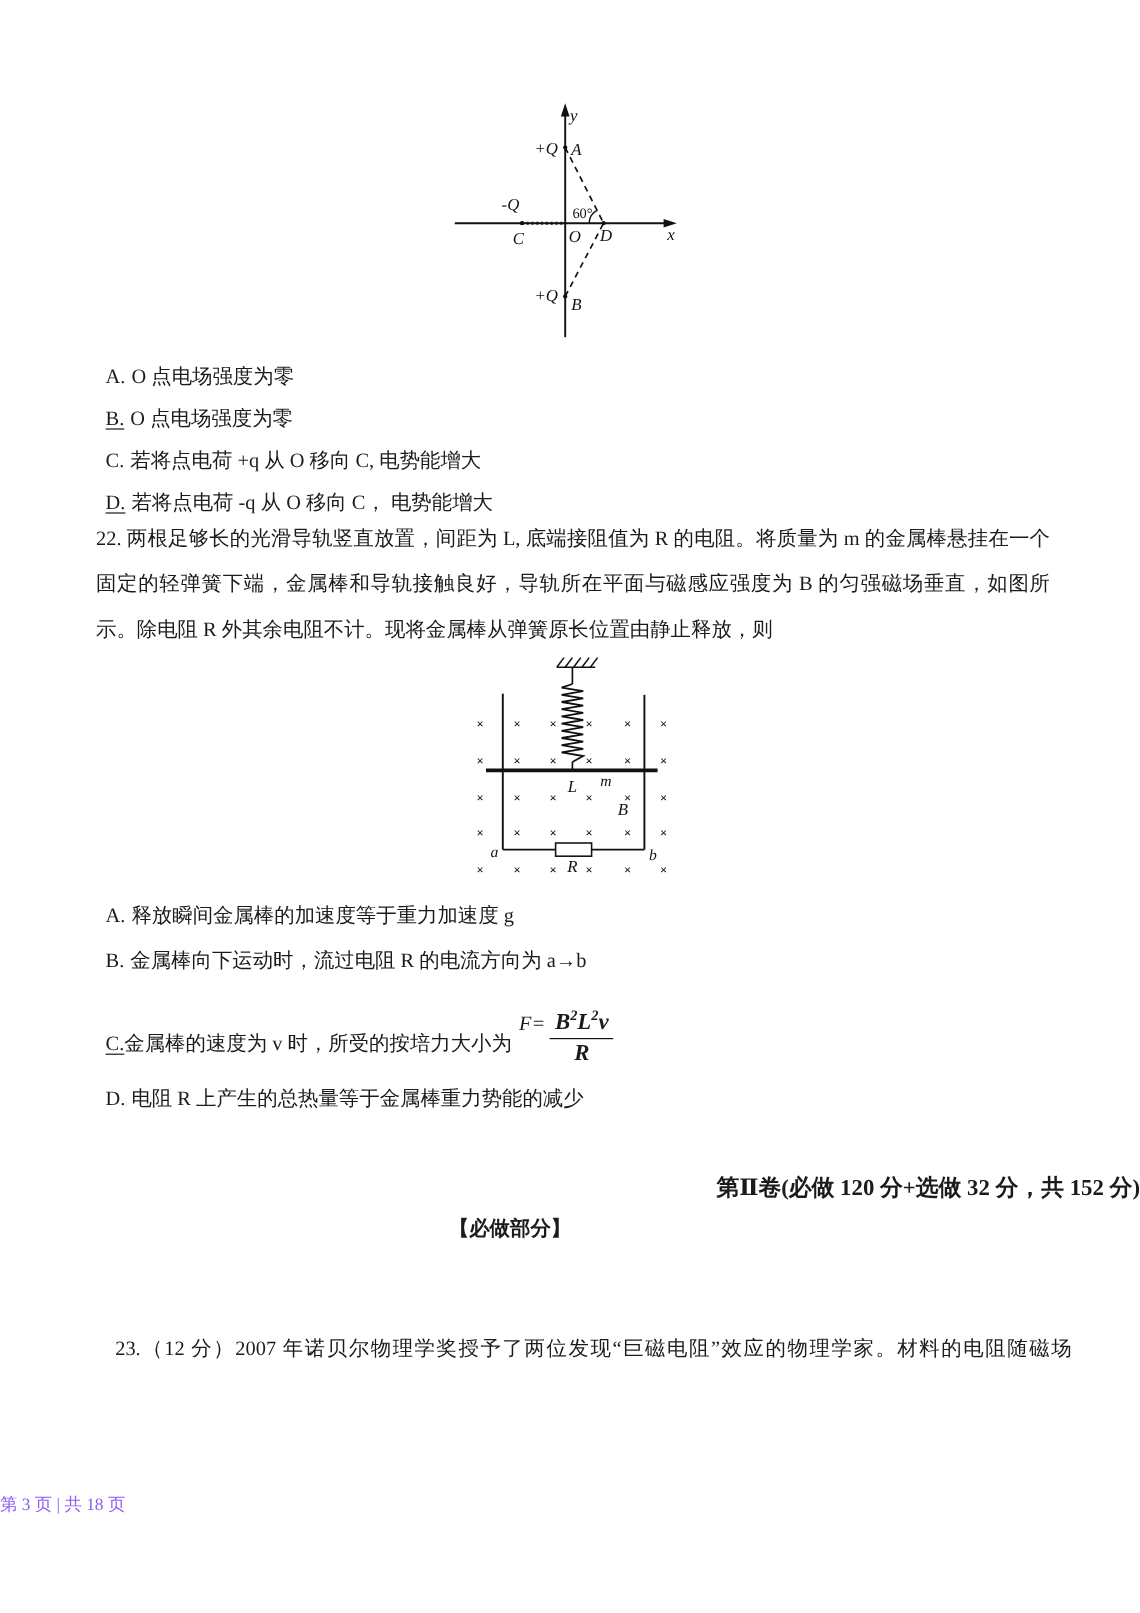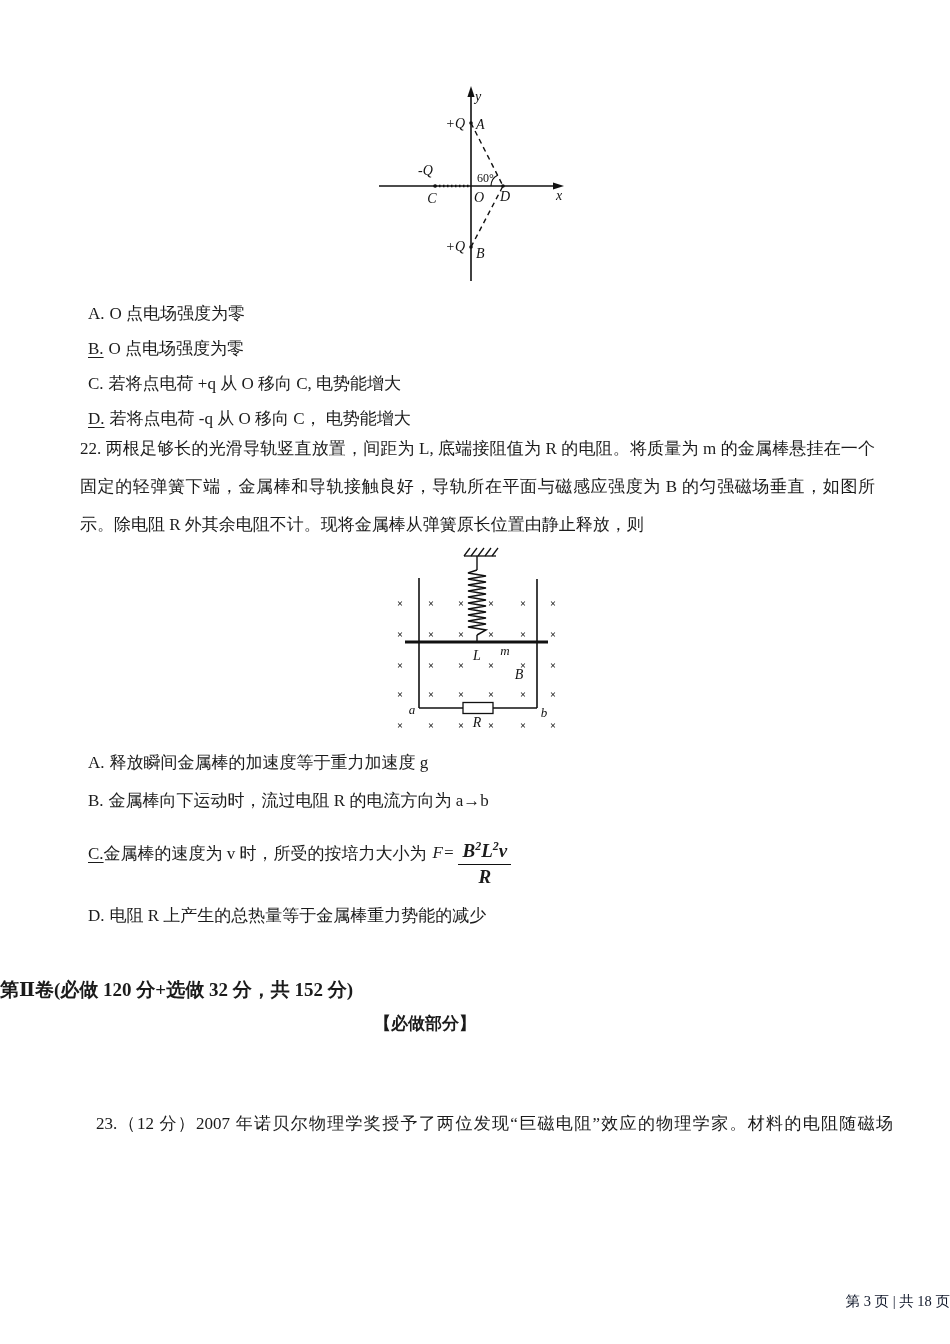--- a/index.html
+++ b/index.html
@@ -8,32 +8,32 @@
     background:#ffffff; overflow:hidden;
     font-family:"Liberation Serif","DejaVu Serif",serif; color:#1b1b1b;
   }
   .abs { position:absolute; }
   .opt { font-size:17px; line-height:35px; white-space:nowrap; }
   .opt .lab { margin-right:5px; }
   .u { text-decoration:underline; text-underline-offset:3px; }
   .para div { font-size:17px; line-height:38px; }
   .jline { text-align:justify; text-align-last:justify; }
   .lline { text-align:left; }
-  .sec-title { width:950px; text-align:left; font-weight:bold; font-size:19px; }
+  .sec-title { width:950px; text-align:right; font-weight:bold; font-size:19px; }
   .sec-sub   { width:850px; text-align:center; font-weight:bold; font-size:17px; }
-  .footer { width:950px; text-align:right; font-size:14.5px; color:#0f172a;margin-top:48px; }
+  .footer { width:950px; text-align:left; font-size:14.5px; color:#8b5cf6; }
   svg { overflow:visible; }
   svg text { font-family:"Liberation Serif","DejaVu Serif",serif; fill:#111; }
   .figlab { font-style:italic; font-size:14px; }
   .figlab-sm { font-style:italic; font-size:13px; }
   .deg { font-size:12px; font-style:normal; }
   .fmark { font-size:10.5px; font-weight:bold; font-style:normal; }
   .stroke { stroke:#111; fill:none; }
   .optC { display:flex; align-items:flex-start; font-size:17px; white-space:nowrap; }
-  .optC .txt { line-height:24px; margin-top:8px; }
+  .optC .txt { line-height:24px; margin-top:24px; }
   .optC .lhs { font-style:italic; line-height:24px; margin-top:7px; margin-left:6px; margin-right:4px; }
   .frac { display:inline-block; text-align:center; vertical-align:top; }
   .frac .num { display:block; font-style:italic; font-weight:600; font-size:19px; line-height:24px;
                padding:0 4px 1px 4px; border-bottom:1.6px solid #111; }
   .frac .den { display:block; font-style:italic; font-weight:600; font-size:19px; line-height:23px; }
   .frac sup { font-size:12px; }
 </style>
 </head>
 <body>
 

